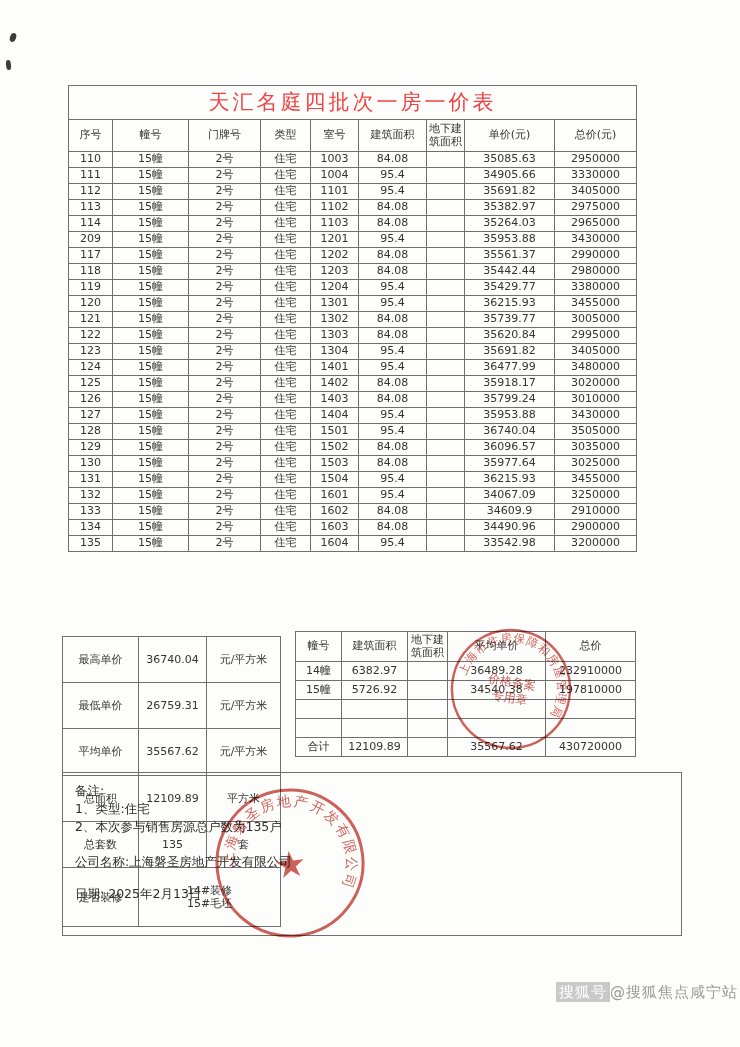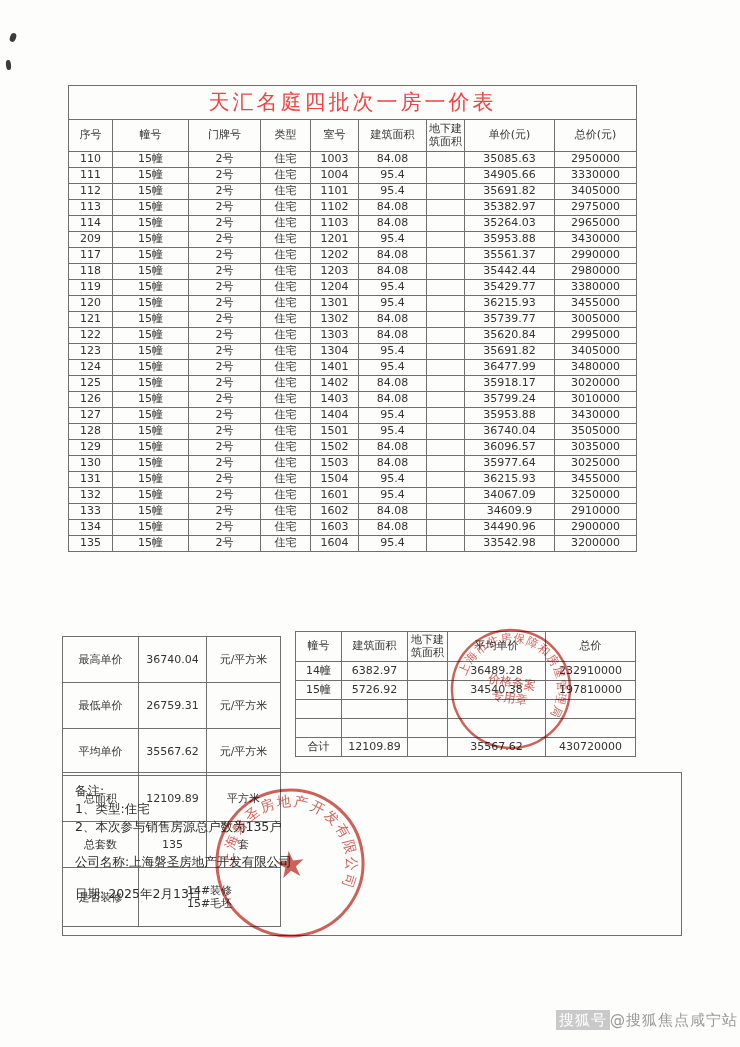--- a/index.html
+++ b/index.html
@@ -66,21 +66,21 @@
   .stamp svg { width: 100%; height: 100%; }
   .stamp text { fill: #c23a30; }
 
   
   .artifact { position: absolute; background: #3c3c3c; border-radius: 45%; }
   .artifact-1 { left: 10px; top: 33px; width: 6px; height: 9px; transform: rotate(18deg); }
   .artifact-2 { left: 6px; top: 60px; width: 5px; height: 10px; transform: rotate(-6deg); }
 
   
   .watermark {
-    position: absolute; left: 556px; top: 1011px; font-size: 15px;
+    position: absolute; left: 556px; top: 983px; font-size: 15px;
     letter-spacing: 1px; white-space: nowrap;
   }
   .wm-badge { background: #c9c9c9; color: #ffffff; padding: 1px 3px; }
   .wm-text { color: #9a9a9a; }
 </style>
 </head>
 <body>
 
 <div class="page">
 

